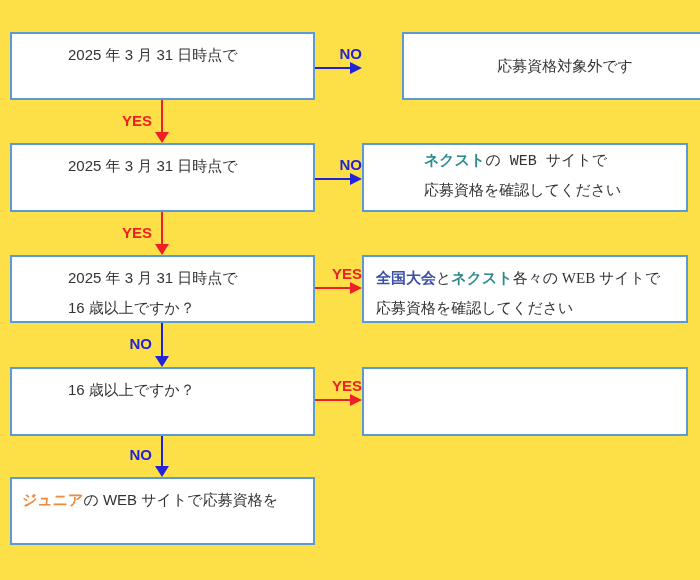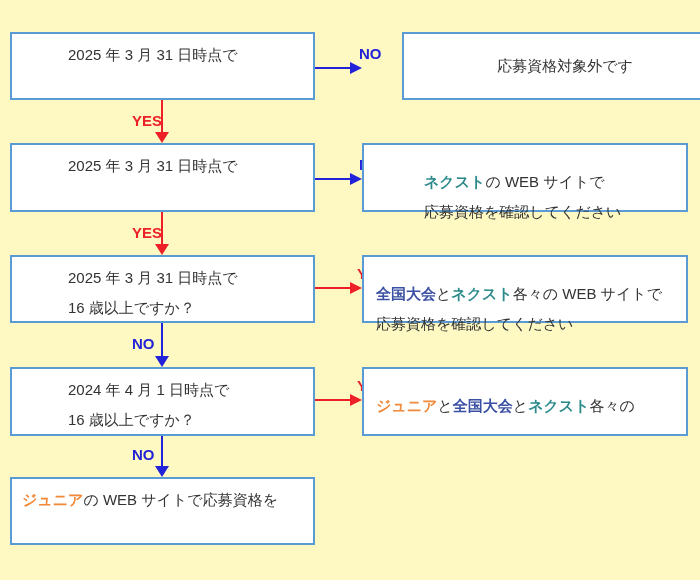--- a/index.html
+++ b/index.html
@@ -1,38 +1,38 @@
 <!DOCTYPE html>
 <html style="--text: #333333; --border: #5B9BD5; --blue: #2222D8; --red: #ED2028; --teal: #2E8B8C; --navy: #3C51A4; --orange: #F08A3C;"><head>
 <meta charset="utf-8">
 <style>
   html,body { margin:0; padding:0; background:#ffffff; }
   #stage {
-    position:relative; width:700px; height:580px; background:#fef9c3;
+    position:relative; width:700px; height:580px; background:#fde047;
     font-family:"Liberation Sans","DejaVu Sans",sans-serif;
     color:var(--text,#333);
     overflow:hidden;
   }
   .box {
     position:absolute; box-sizing:border-box;
     border:2px solid var(--border,#5B9BD5);
     background:#ffffff;
     font-size:15px; line-height:30px; color:var(--text,#333);
   }
   .qbox  { left:10px; width:305px; padding:6px 0 0 56px; }
   .rbox  { left:362px; width:326px; }
   .center-one { display:flex; align-items:center; justify-content:center;margin-left:40px; }
-  .pad12 { padding:22px 10px 0 12px; }
-  .pad60 { padding:22px 0 0 60px; }
+  .pad12 { padding:6px 10px 0 12px;font-family:Liberation Serif, serif; }
+  .pad60 { padding:2px 0 0 60px;font-family:Liberation Mono, monospace; }
   .brand  { font-weight:bold; }
   .teal   { color:var(--teal,#2E8B8C); }
   .navy   { color:var(--navy,#3C51A4); }
   .orange { color:var(--orange,#F08A3C); }
 
-  .lbl { position:absolute; font-size:15px; font-weight:bold; text-align:left;margin-left:44px; }
+  .lbl { position:absolute; font-size:15px; font-weight:bold; text-align:right; }
   .lbl.blue { color:var(--blue,#2222D8); }
   .lbl.red  { color:var(--red,#ED2028); }
 
   .harrow { position:absolute; height:12px; }
   .harrow .shaft { position:absolute; left:0; top:5px; height:2px; right:10px; }
   .harrow .head  { position:absolute; right:0; top:0; width:0; height:0;
                    border-top:6px solid transparent; border-bottom:6px solid transparent; }
   .harrow.blue .shaft { background:var(--blue,#2222D8); }
   .harrow.blue .head  { border-left:12px solid var(--blue,#2222D8); }
   .harrow.red  .shaft { background:var(--red,#ED2028); }
@@ -100,30 +100,28 @@
     <div><span class="brand navy">全国大会</span><span>と</span><span class="brand teal">ネクスト</span><span>各々の WEB サイトで</span></div>
     <div>応募資格を確認してください</div>
   </div>
   <div class="lbl blue" style="left:88px;top:335px;width:64px">NO</div>
   <div class="varrow blue" style="top:323px;height:44px">
     <div class="shaft"></div>
     <div class="head"></div>
   </div>
 
   <div class="box qbox" style="top:367px;height:69px">
-    <div>2024 年 4 月 1 日時点で</div>
     <div>16 歳以上ですか？</div>
   </div>
   <div class="lbl red" style="left:313px;top:377px;width:49px">YES</div>
   <div class="harrow red" style="left:315px;top:394px;width:47px">
     <div class="shaft"></div>
     <div class="head"></div>
   </div>
   <div class="box rbox pad12" style="top:367px;height:69px">
-    <div><span class="brand orange">ジュニア</span><span>と</span><span class="brand navy">全国大会</span><span>と</span><span class="brand teal">ネクスト</span><span>各々の</span></div>
   </div>
   <div class="lbl blue" style="left:88px;top:446px;width:64px">NO</div>
   <div class="varrow blue" style="top:436px;height:41px">
     <div class="shaft"></div>
     <div class="head"></div>
   </div>
 
   <div class="box" style="left:10px;top:477px;width:305px;height:68px;padding:6px 0 16px 10px">
     <div><span class="brand orange">ジュニア</span><span>の WEB サイトで応募資格を</span></div>
   </div>

